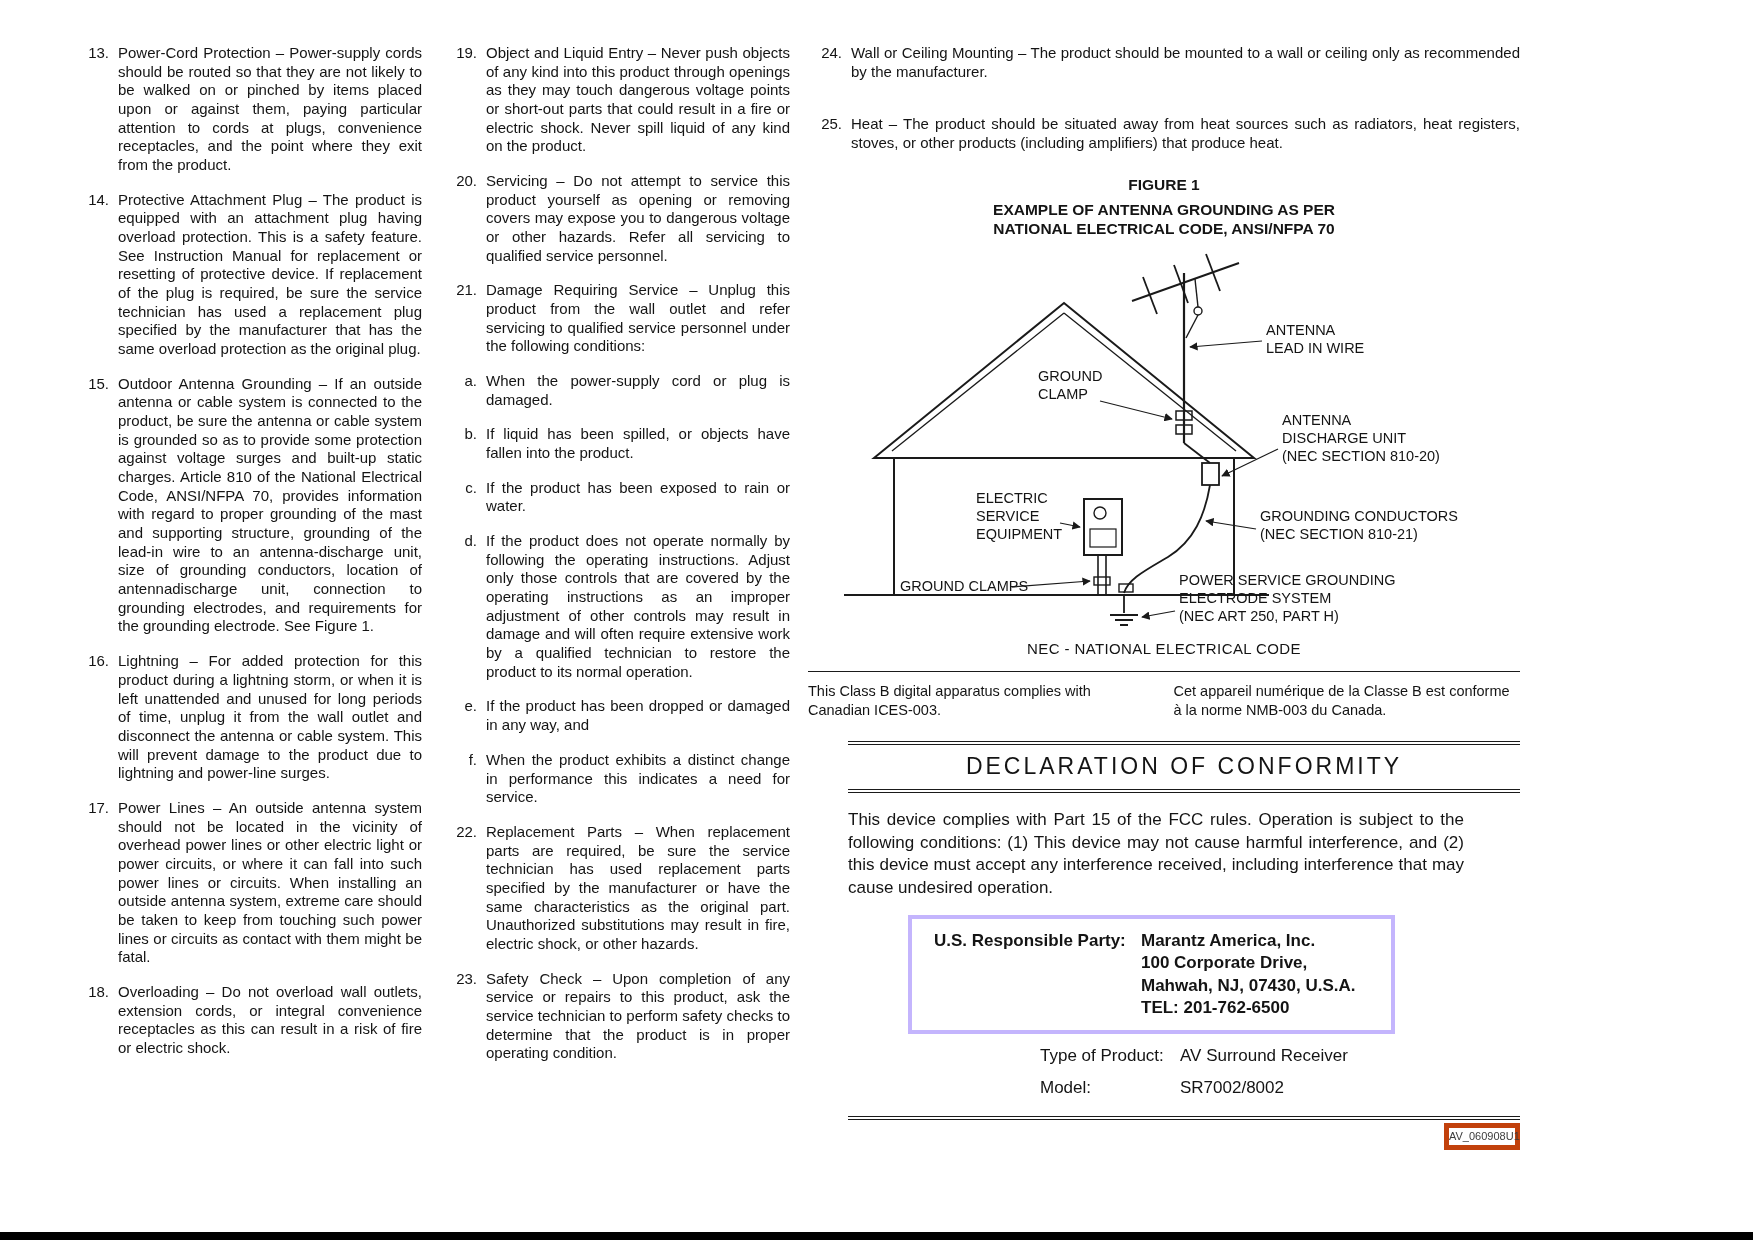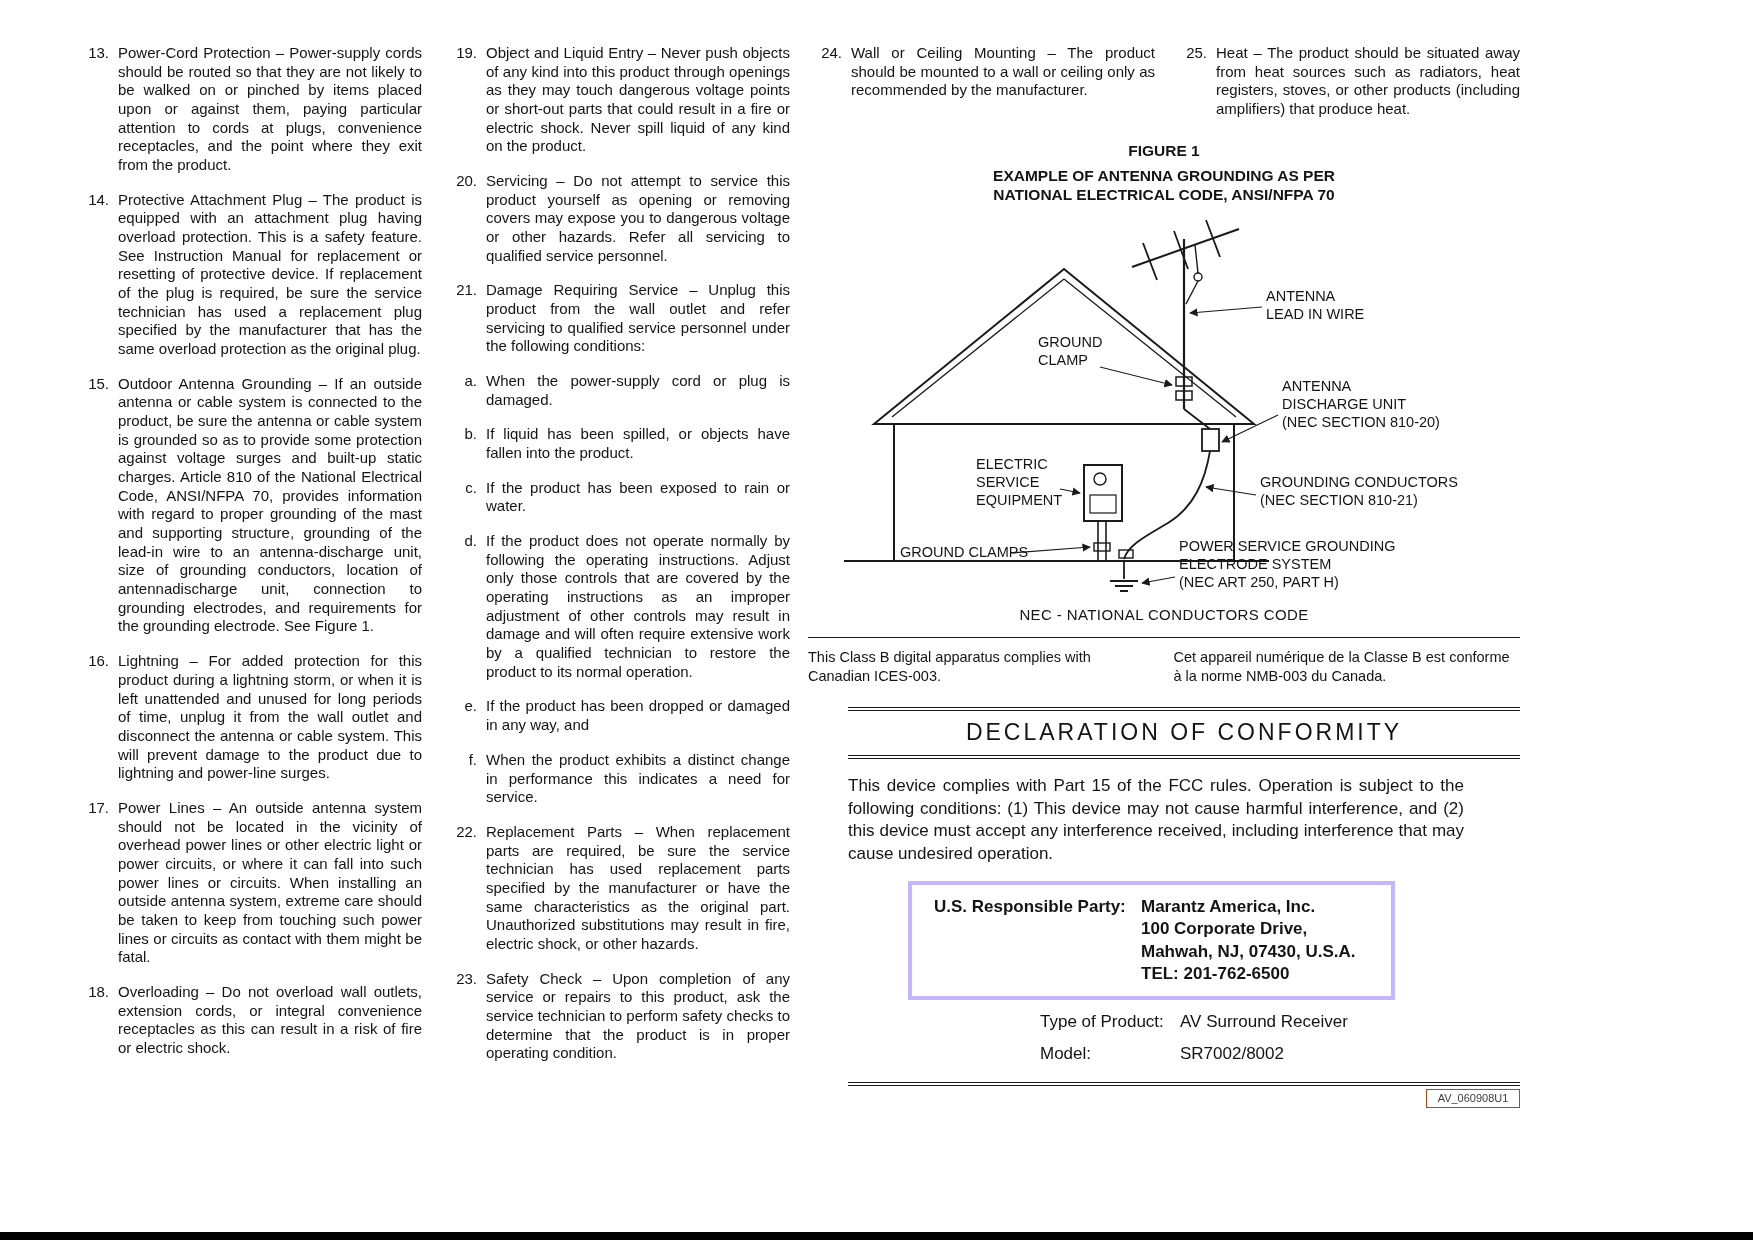--- a/index.html
+++ b/index.html
@@ -14,21 +14,21 @@
   #col2 { left:443px; width:347px; }
   #right { position:absolute; left:808px; top:44px; width:712px; }
 
   .item {
     display:grid; grid-template-columns:34px 1fr; column-gap:9px;
     margin-bottom:16px; font-size:15px; line-height:1.245;
   }
   .item .num { text-align:right; }
   .item .txt { text-align:justify; }
 
-  .row-items { display:flex; gap:18px; }
+  .row-items { display:flex; gap:18px;flex-direction:column; }
   .row-items .item-wrap { flex:1; }
 
   .fig-head { text-align:center; font-weight:bold; font-size:15.5px; margin-top:6px; line-height:1.25; }
   .fig-title { margin-bottom:6px; }
   .figure-svg { display:block; margin:4px auto 0 auto; }
   .fig-caption { text-align:center; font-size:15px; letter-spacing:.4px; margin-top:2px; }
 
   .rule { border:none; border-top:1.5px solid #1a1a1a; margin-top:14px; }
   .compliance { display:flex; gap:19px; margin-top:10px; font-size:14.5px; line-height:1.35; }
   .compliance > div { flex:1; }
@@ -43,21 +43,21 @@
     padding:11px 10px 11px 22px; display:grid; grid-template-columns:207px 1fr;
     font-size:17px; font-weight:bold; line-height:1.3;
   }
   .party-lines div { white-space:nowrap; }
 
   .tm-row { display:grid; grid-template-columns:140px auto; margin-left:192px; margin-top:12px; font-size:17px; }
   .tm-row:first-of-type { margin-top:20px; }
   .doc .dbl.bottom { margin-top:18px; }
 
   .code-box {
-    margin:3px 0 0 auto; width:94px; border:1px solid #c2410c;
+    margin:3px 0 0 auto; width:76px; border:5px solid #c2410c;
     text-align:center; font-size:11px; color:#3c3c3c; padding:2.5px 0;
   }
   .bottom-edge { position:absolute; left:0; right:0; bottom:0; height:8px; background:#000; }
 
   svg text { font-family:"Liberation Sans", sans-serif; font-size:14.5px; fill:#141414; }
   svg .ln  { stroke:#1a1a1a; fill:none; }
 </style>
 </head>
 <body>
 
@@ -241,21 +241,21 @@
         <text x="446" y="296">(NEC SECTION 810-21)</text>
 
         <text x="86" y="348">GROUND CLAMPS</text>
 
         <text x="365" y="342">POWER SERVICE GROUNDING</text>
         <text x="365" y="360">ELECTRODE SYSTEM</text>
         <text x="365" y="378">(NEC ART 250, PART H)</text>
       </g>
     </svg>
 
-    <div class="fig-caption">NEC - NATIONAL CONDUCTORS CODE</div>
+    <div class="fig-caption">NEC - NATIONAL ELECTRICAL CODE</div>
 
     <hr class="rule">
 
     <div class="compliance">
       <div>This Class B digital apparatus complies with Canadian ICES-003.</div>
       <div>Cet appareil numérique de la Classe B est conforme à la norme NMB-003 du Canada.</div>
     </div>
 
     <div class="doc">
       <div class="dbl"></div>

